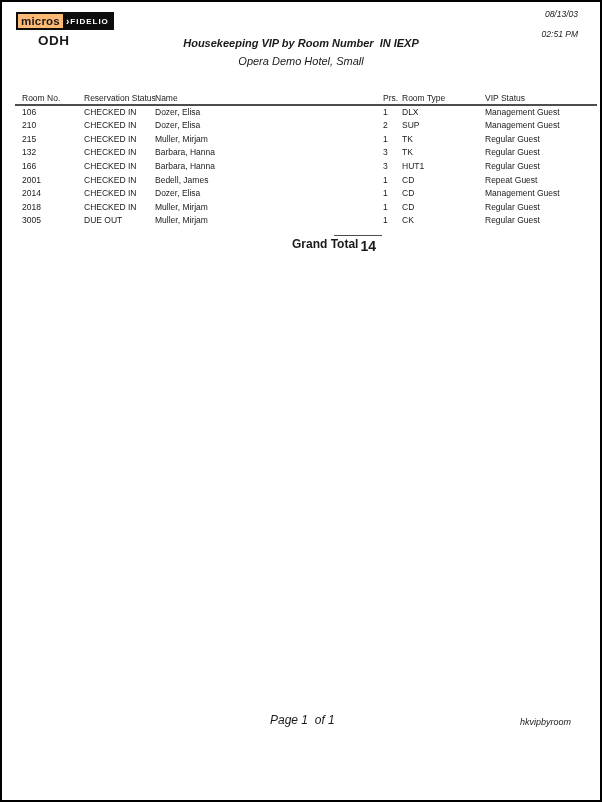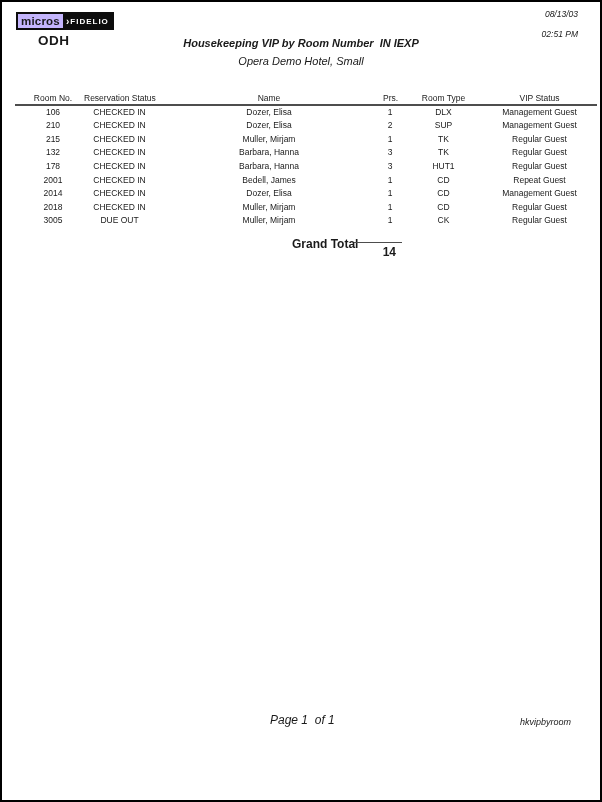--- a/index.html
+++ b/index.html
@@ -10,21 +10,21 @@
     border:2px solid #000;
     box-sizing:border-box;
     font-family:"Liberation Sans", sans-serif;
     color:#1a1a1a;
     overflow:hidden;
   }
 
   
   .logo { position:absolute; left:14px; top:10px; display:flex; align-items:stretch; height:18px; }
   .logo-micros {
-    background:#c4b5fd; border:2px solid #0d0d0d; box-sizing:border-box;
+    background:#fdba74; border:2px solid #0d0d0d; box-sizing:border-box;
     font-weight:bold; font-size:11.5px; letter-spacing:0.2px;
     display:flex; align-items:center; padding:0 3px;
   }
   .logo-fidelio {
     background:#0d0d0d; color:#fff; font-weight:bold; font-size:8px;
     letter-spacing:1px; display:flex; align-items:center; padding:0 5px 0 1px;
   }
   .logo-arrow { font-size:10px; letter-spacing:0; margin-right:1px; font-weight:bold; }
 
   .property-code { position:absolute; left:36px; top:31px; font-size:13.5px; font-weight:bold; letter-spacing:0.5px; }
@@ -51,33 +51,33 @@
     display:grid;
     grid-template-columns:62px 71px 228px 14px 88px 109px;
     font-size:8.5px;
   }
   .thead { top:90px; line-height:13px; color:#222; }
   .tbody { top:103px; grid-auto-rows:13.55px; align-items:center; }
   .header-rule {
     position:absolute; left:13px; top:102px; width:582px; height:2px;
     background:#4d4d4d;
   }
-  .c { white-space:nowrap; overflow:visible;text-align:center; }
+  .c { white-space:nowrap; overflow:visible; }
   .c-prs { }
   .c-roomtype { padding-left:5px; box-sizing:border-box; }
 
   .grand-total-label {
     position:absolute; left:290px; top:235px;
     font-size:12px; font-weight:bold;
   }
   .grand-total-value {
-    position:absolute; left:352px; top:233px; width:48px;
+    position:absolute; left:332px; top:233px; width:48px;
     border-top:1.5px solid #4d4d4d; box-sizing:border-box;
     text-align:right; padding:1.5px 6px 0 0;
-    font-size:12px; font-weight:bold;margin-top:7px;
+    font-size:14px; font-weight:bold;
   }
 
   
   .page-number {
     position:absolute; left:268px; top:711px;
     font-style:italic; font-size:12px; white-space:pre;
   }
   .report-code {
     position:absolute; right:29px; top:715px;
     font-style:italic; font-size:9px;
@@ -135,21 +135,21 @@
       <div class="c c-roomtype">TK</div>
       <div class="c">Regular Guest</div>
 
       <div class="c">132</div>
       <div class="c">CHECKED IN</div>
       <div class="c">Barbara, Hanna</div>
       <div class="c c-prs">3</div>
       <div class="c c-roomtype">TK</div>
       <div class="c">Regular Guest</div>
 
-      <div class="c">178</div>
+      <div class="c">166</div>
       <div class="c">CHECKED IN</div>
       <div class="c">Barbara, Hanna</div>
       <div class="c c-prs">3</div>
       <div class="c c-roomtype">HUT1</div>
       <div class="c">Regular Guest</div>
 
       <div class="c">2001</div>
       <div class="c">CHECKED IN</div>
       <div class="c">Bedell, James</div>
       <div class="c c-prs">1</div>

